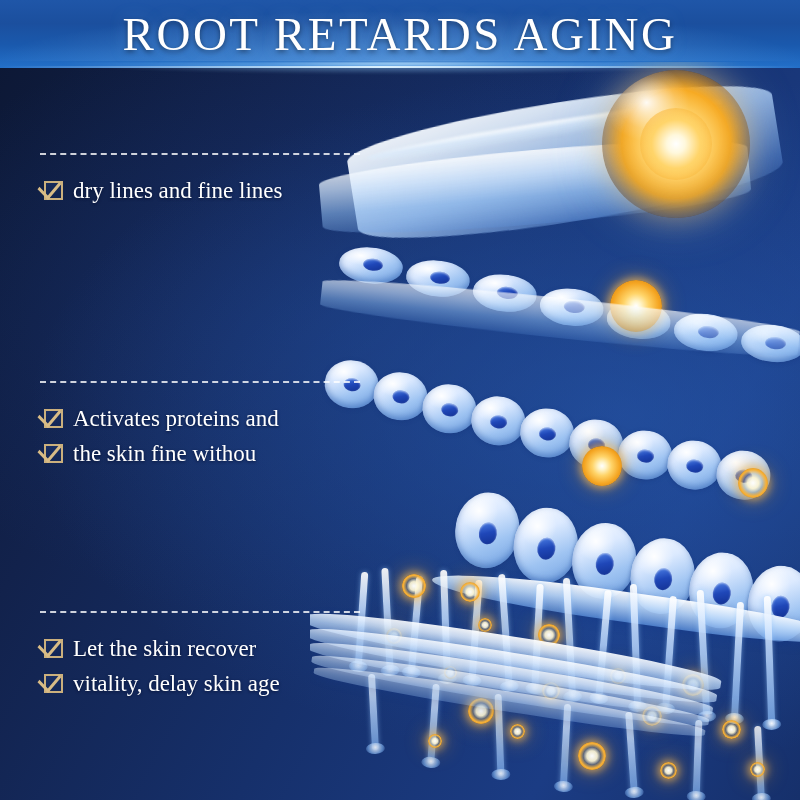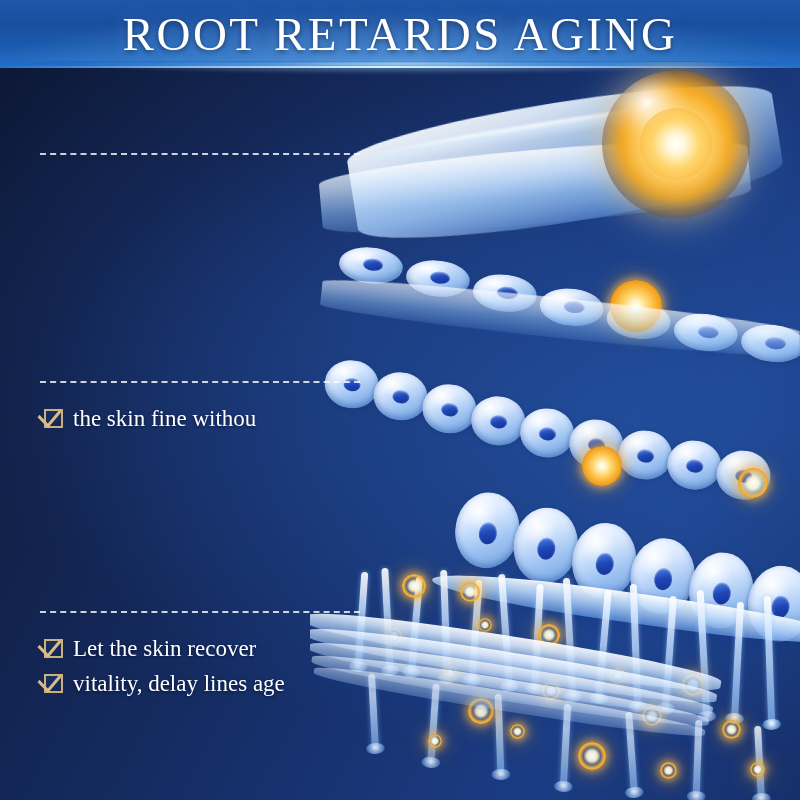--- a/index.html
+++ b/index.html
@@ -240,40 +240,48 @@
       <div class="stack" style="left:8px;top:30px;width:408px;height:24px;opacity:.76;"></div>
       <div class="stack" style="left:12px;top:43px;width:402px;height:22px;opacity:.66;"></div>
       <div class="stack" style="left:16px;top:55px;width:396px;height:20px;opacity:.54;"></div>
     </div>
 
   </div>
 
   <div class="section" style="top:130px;">
     <div class="divider"></div>
     <div class="bullets">
+      <div class="bullet">
+        <span class="chk"></span>
+        <span class="bullet-text">dry lines and fine lines</span>
+      </div>
     </div>
   </div>
 
   <div class="section" style="top:358px;">
     <div class="divider"></div>
     <div class="bullets">
       <div class="bullet">
         <span class="chk"></span>
+        <span class="bullet-text">Activates proteins and</span>
+      </div>
+      <div class="bullet">
+        <span class="chk"></span>
         <span class="bullet-text">the skin fine withou</span>
       </div>
     </div>
   </div>
 
   <div class="section" style="top:588px;">
     <div class="divider"></div>
     <div class="bullets">
       <div class="bullet">
         <span class="chk"></span>
         <span class="bullet-text">Let the skin recover</span>
       </div>
       <div class="bullet">
         <span class="chk"></span>
-        <span class="bullet-text">vitality, delay lines age</span>
+        <span class="bullet-text">vitality, delay skin age</span>
       </div>
     </div>
   </div>
 
 </div>
 
 </body></html>

